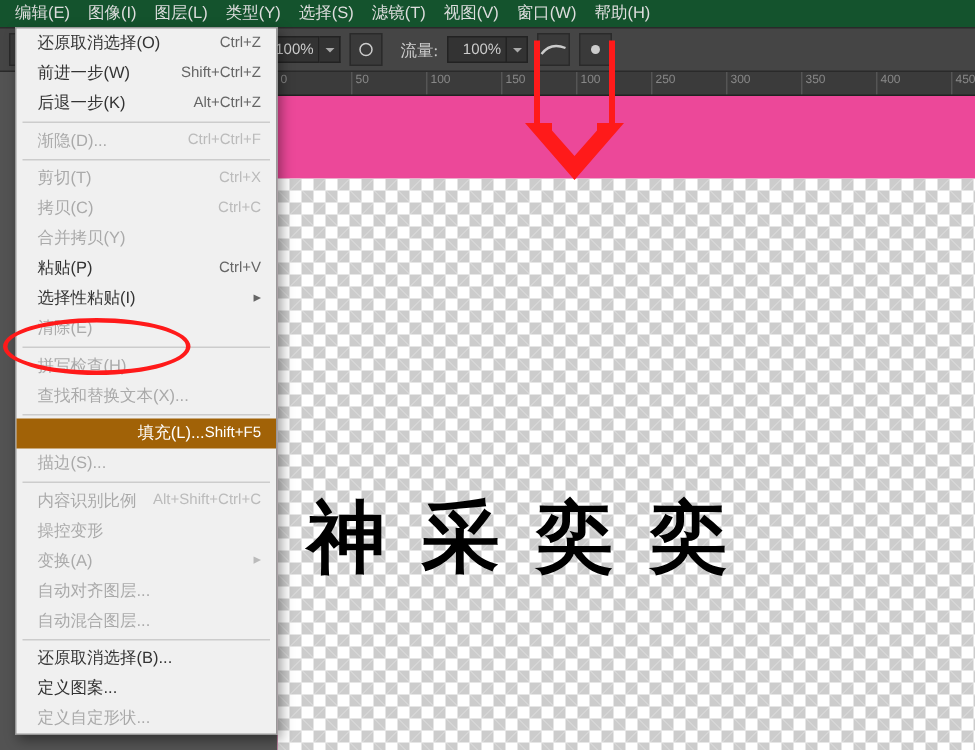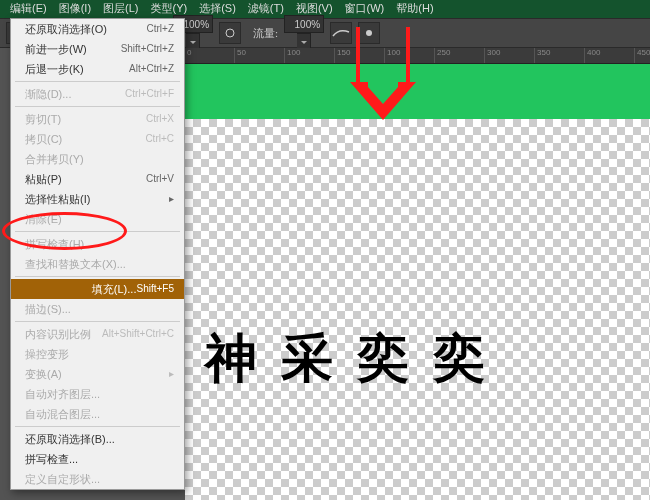--- a/index.html
+++ b/index.html
@@ -3,33 +3,33 @@
 <meta charset="utf-8">
 <style>
 * { margin: 0; padding: 0; box-sizing: border-box; font-family: "Microsoft YaHei", sans-serif; }
 body { background: #535353; width: 650px; height: 500px; overflow: hidden; position: relative; }
 
 .menubar { background: #14532d; height: 18px; display: flex; padding: 0 4px; font-size: 11px; color: #ddd; }
 .menubar span { padding: 1px 6px; cursor: pointer; }
 
 .toolbar { background: #454545; height: 30px; border-top: 1px solid #2a2a2a; border-bottom: 1px solid #2a2a2a; display: flex; align-items: center; padding: 0 6px; font-size: 11px; color: #ccc; gap: 6px; }
 .toolbar .icon-btn { width: 22px; height: 22px; background: #3a3a3a; border: 1px solid #2a2a2a; display: flex; align-items: center; justify-content: center; }
-.toolbar .combo { display: flex; align-items: center; flex-direction: column; }
+.toolbar .combo { display: flex; align-items: center; }
 .toolbar .combo input { width: 40px; height: 18px; background: #333; border: 1px solid #222; color: #ccc; font-size: 10px; padding: 0 3px; text-align: right; }
 .toolbar .combo .dd { width: 14px; height: 18px; background: #333; border: 1px solid #222; border-left: none; display: flex; align-items: center; justify-content: center; }
 .toolbar .combo .dd::after { content: ""; border: 3px solid transparent; border-top-color: #aaa; margin-top: 3px; }
 .toolbar .lbl { margin-left: 6px; font-family: Liberation Serif, serif; }
 .toolbar .brush { width: 46px; height: 24px; background: #333; border: 1px solid #222; display: flex; align-items: center; justify-content: center; position: relative; }
 .toolbar .brush::before { content: ""; width: 6px; height: 6px; background: #ccc; border-radius: 50%; }
 .toolbar .brush::after { content: ""; position: absolute; right: 3px; bottom: 3px; border: 3px solid transparent; border-top-color: #aaa; }
 
 .ruler-h { position: absolute; left: 185px; top: 48px; right: 0; height: 16px; background: #3b3b3b; border-bottom: 1px solid #222; display: flex; font-size: 8px; color: #888; overflow: hidden; }
 .ruler-h div { width: 50px; border-right: 1px solid #555; padding-left: 2px; flex-shrink: 0; }
 
-.canvas-area { position: absolute; left: 185px; top: 64px; right: 0; bottom: 0; background: #22c55e; overflow: hidden; }
+.canvas-area { position: absolute; left: 185px; top: 64px; right: 0; bottom: 0; background: #ec4899; overflow: hidden; }
 .canvas {
   position: absolute; left: 0; top: 55px; width: 480px; height: 400px;
   background-image:
     linear-gradient(45deg, #ccc 25%, transparent 25%),
     linear-gradient(-45deg, #ccc 25%, transparent 25%),
     linear-gradient(45deg, transparent 75%, #ccc 75%),
     linear-gradient(-45deg, transparent 75%, #ccc 75%);
   background-size: 16px 16px;
   background-position: 0 0, 0 8px, 8px -8px, -8px 0;
   background-color: #fff;
@@ -206,21 +206,21 @@
     <div class="item disabled">
       <span>自动混合图层...</span>
       <span class="shortcut"></span>
     </div>
     <div class="sep"></div>
     <div class="item">
       <span>还原取消选择(B)...</span>
       <span class="shortcut"></span>
     </div>
     <div class="item">
-      <span>拼写检查...</span>
+      <span>定义图案...</span>
       <span class="shortcut"></span>
     </div>
     <div class="item disabled">
       <span>定义自定形状...</span>
       <span class="shortcut"></span>
     </div>
   </div>
 
 <div class="annot-circle"></div>
 <div class="annot-arrow">

